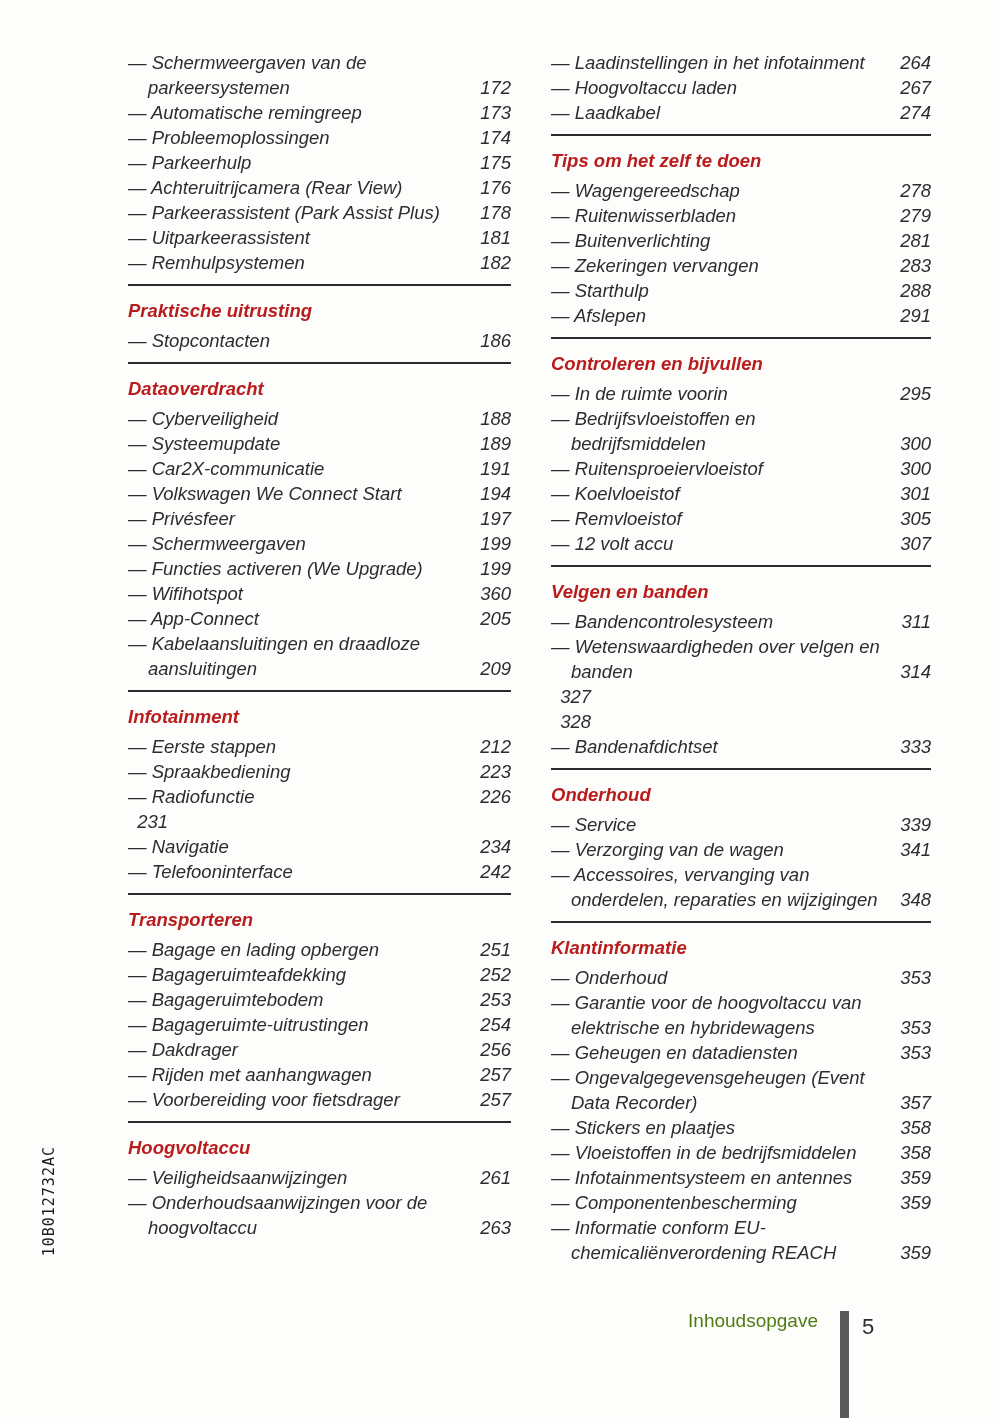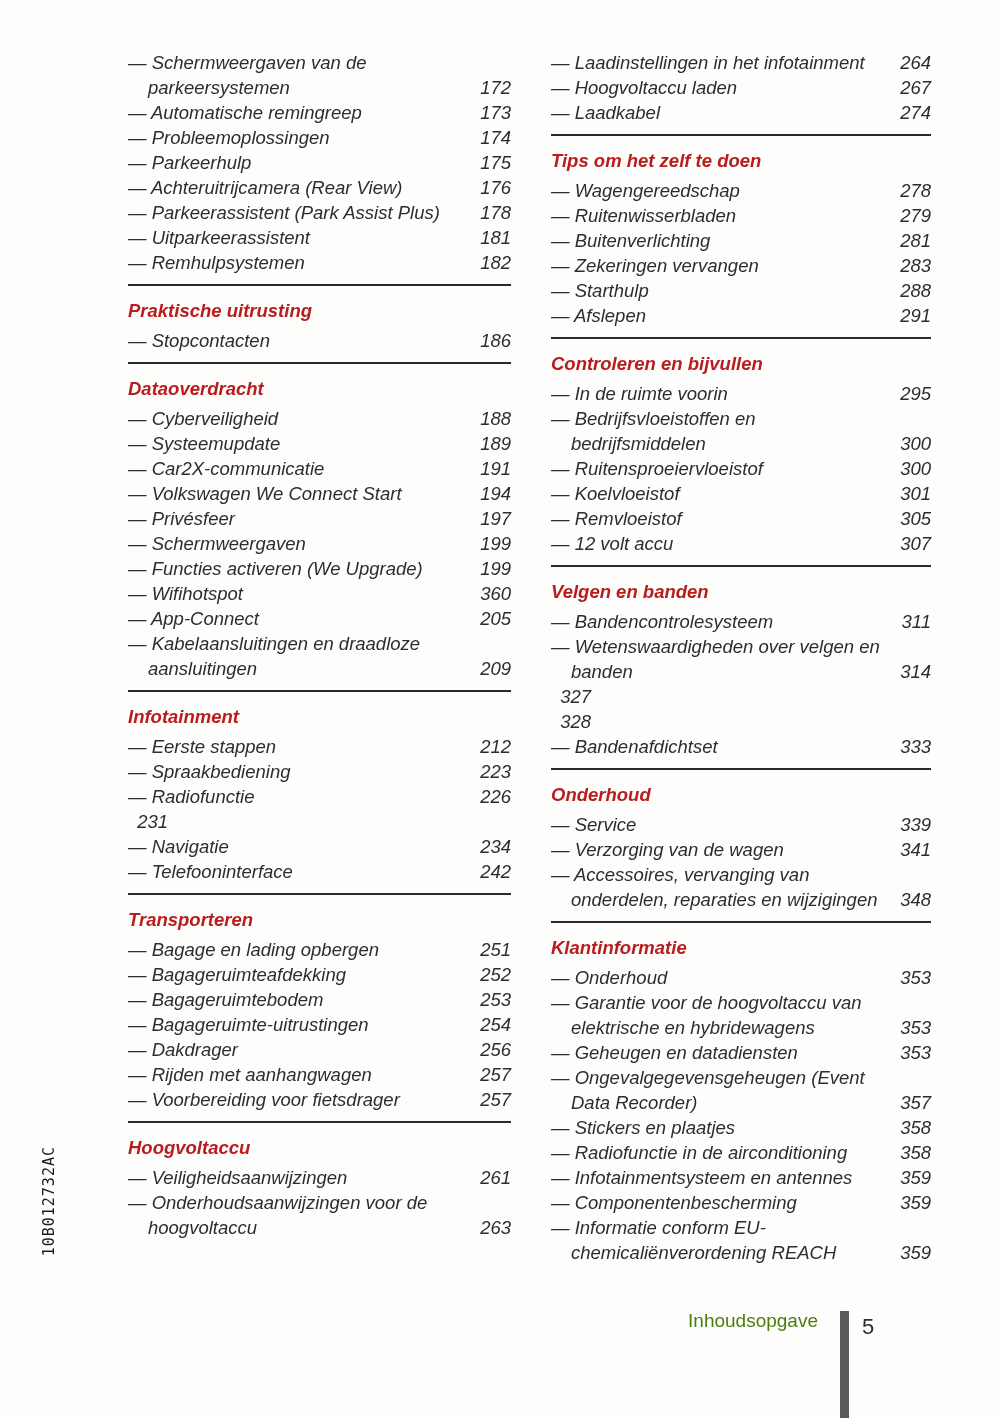--- a/index.html
+++ b/index.html
@@ -387,21 +387,21 @@
         <div class="entry">
           <div class="label"><span class="dash">—</span> <span class="label-text">Ongevalgegevensgeheugen (Event
 Data Recorder)</span></div>
           <div class="pagenum">357</div>
         </div>
         <div class="entry">
           <div class="label"><span class="dash">—</span> <span class="label-text">Stickers en plaatjes</span></div>
           <div class="pagenum">358</div>
         </div>
         <div class="entry">
-          <div class="label"><span class="dash">—</span> <span class="label-text">Radiofunctie in de airconditioning</span></div>
+          <div class="label"><span class="dash">—</span> <span class="label-text">Vloeistoffen in de bedrijfsmiddelen</span></div>
           <div class="pagenum">358</div>
         </div>
         <div class="entry">
           <div class="label"><span class="dash">—</span> <span class="label-text">Infotainmentsysteem en antennes</span></div>
           <div class="pagenum">359</div>
         </div>
         <div class="entry">
           <div class="label"><span class="dash">—</span> <span class="label-text">Componentenbescherming</span></div>
           <div class="pagenum">359</div>
         </div>

